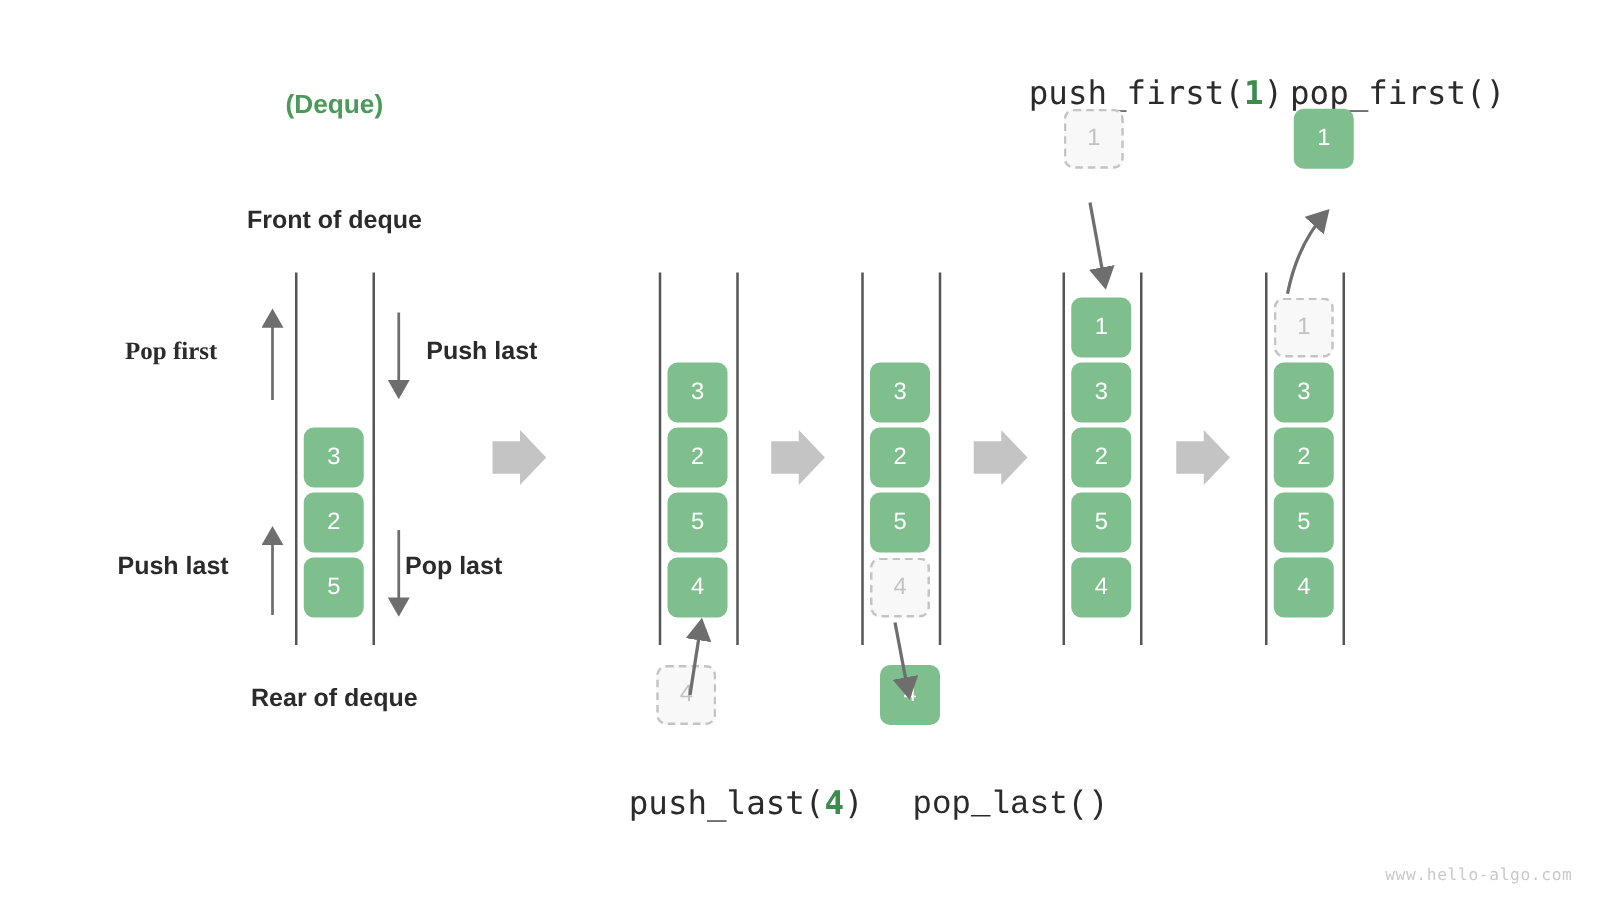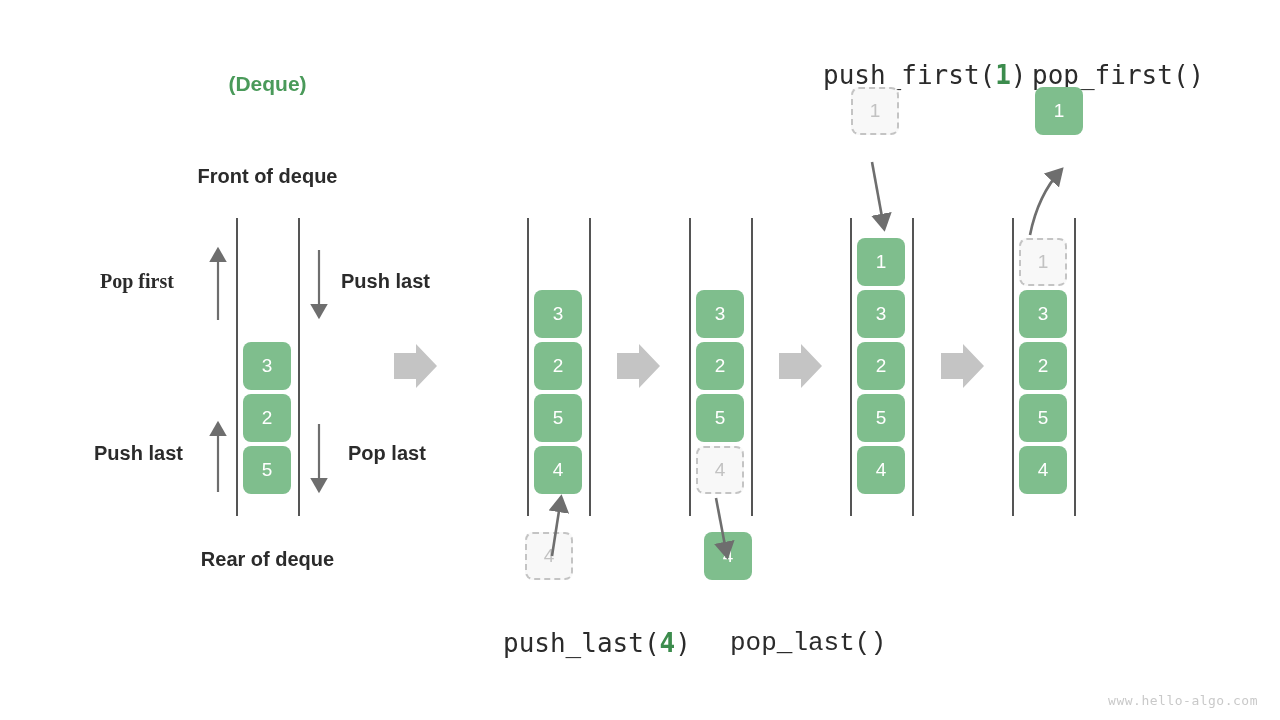--- a/index.html
+++ b/index.html
@@ -34,21 +34,21 @@
     font-size: 20px;
     font-weight: bold;
     white-space: nowrap;
   }
   #front-label { left: 0; top: 165px; width: 535px; text-align: center; }
   #rear-label  { left: 0; top: 548px; width: 535px; text-align: center; }
 
   #pop-first-label  { left: 100px; top: 270px; font-family: Liberation Serif, serif; }
   #push-first-label { left: 341px; top: 270px; }
   #push-last-label  { left: 94px;  top: 442px; }
-  #pop-last-label   { left: 348px; top: 442px; }
+  #pop-last-label   { left: 324px; top: 442px; }
 
   
   .op-label {
     font-family: "DejaVu Sans Mono", "Liberation Mono", monospace;
     font-size: 26px;
     color: #2b2b2b;
     white-space: nowrap;
   }
   .op-label .arg { color: #3C8C4D; font-weight: bold; }
 

